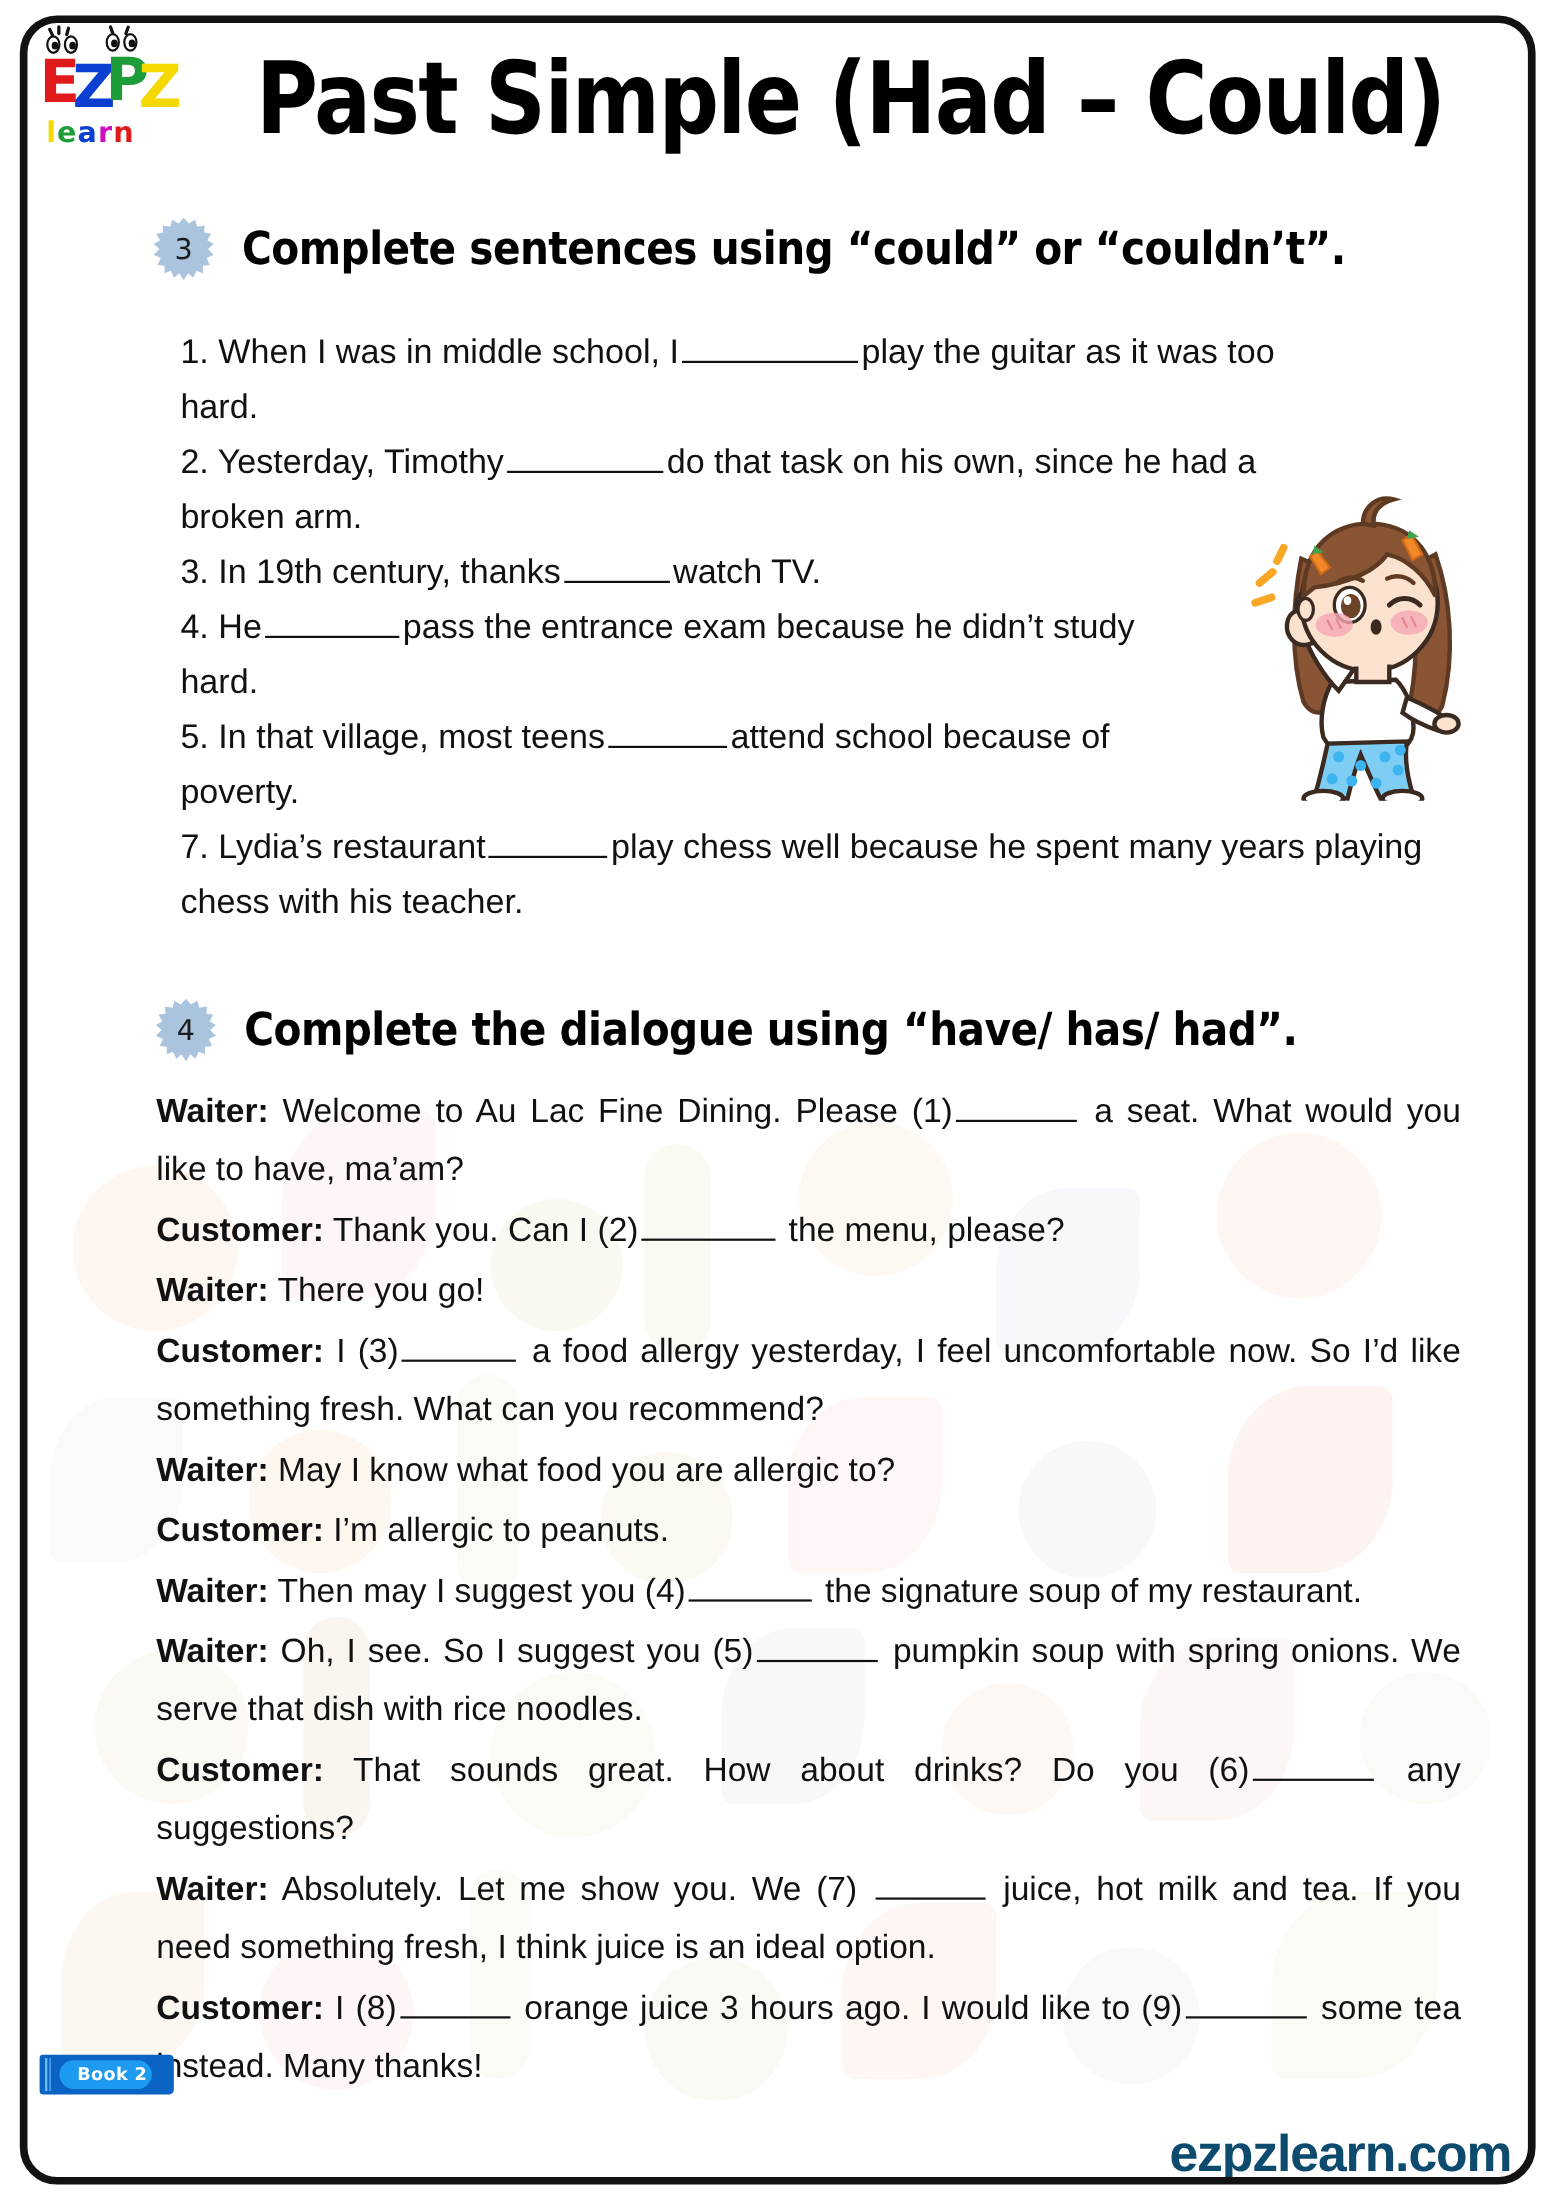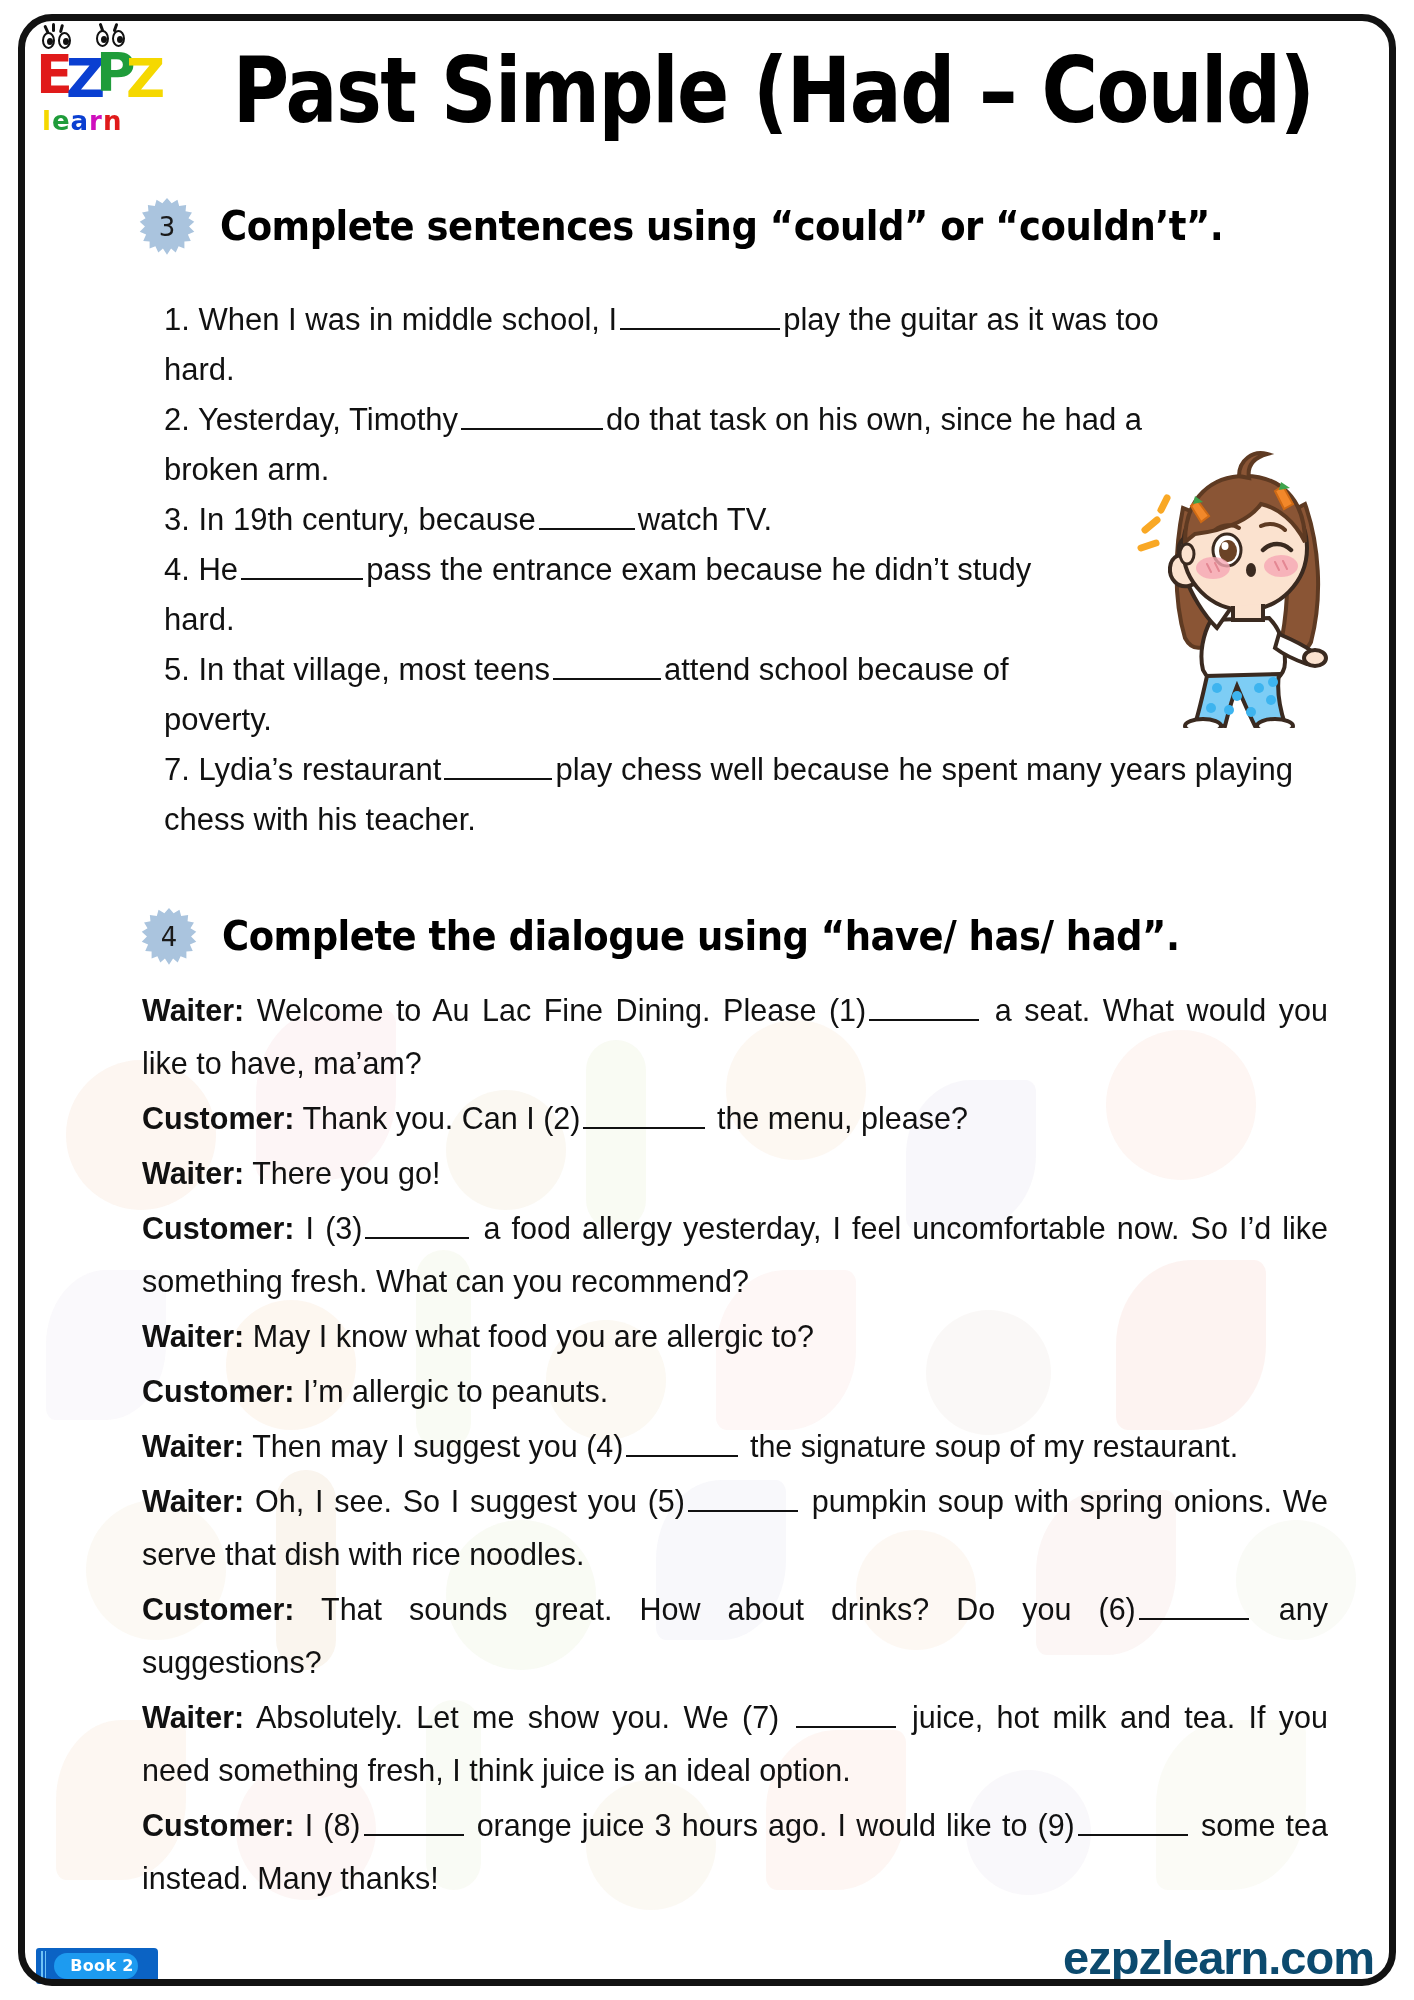--- a/index.html
+++ b/index.html
@@ -217,21 +217,21 @@
   }
   #ex4-body p.noj { text-align: left; }
   .spk {
     font-weight: bold;
   }
 
   
   #book-badge {
     position: absolute;
     left: 36px;
-    top: 1948px;
+    top: 1868px;
     width: 122px;
     height: 36px;
     z-index: 30;
   }
   #book-badge .spine {
     position: absolute;
     left: 0; top: 0;
     width: 14px; height: 36px;
     background: #0b63c4;
     border-radius: 3px 0 0 3px;
@@ -360,21 +360,21 @@
     <p class="q-wide">
       <span>1.</span>
       <span>When I was in middle school, I</span><span class="blank" style="width:160px"></span><span>play the guitar as it was too hard.</span>
     </p>
     <p class="q-wide">
       <span>2.</span>
       <span>Yesterday, Timothy</span><span class="blank" style="width:142px"></span><span>do that task on his own, since he had a broken arm.</span>
     </p>
     <p class="q-narrow">
       <span>3.</span>
-      <span>In 19th century, because</span><span class="blank" style="width:96px"></span><span>watch TV.</span>
+      <span>In 19th century, thanks</span><span class="blank" style="width:96px"></span><span>watch TV.</span>
     </p>
     <p class="q-narrow">
       <span>4.</span>
       <span>He</span><span class="blank" style="width:122px"></span><span>pass the entrance exam because he didn’t study hard.</span>
     </p>
     <p class="q-narrow">
       <span>5.</span>
       <span>In that village, most teens</span><span class="blank" style="width:108px"></span><span>attend school because of poverty.</span>
     </p>
     <p>

